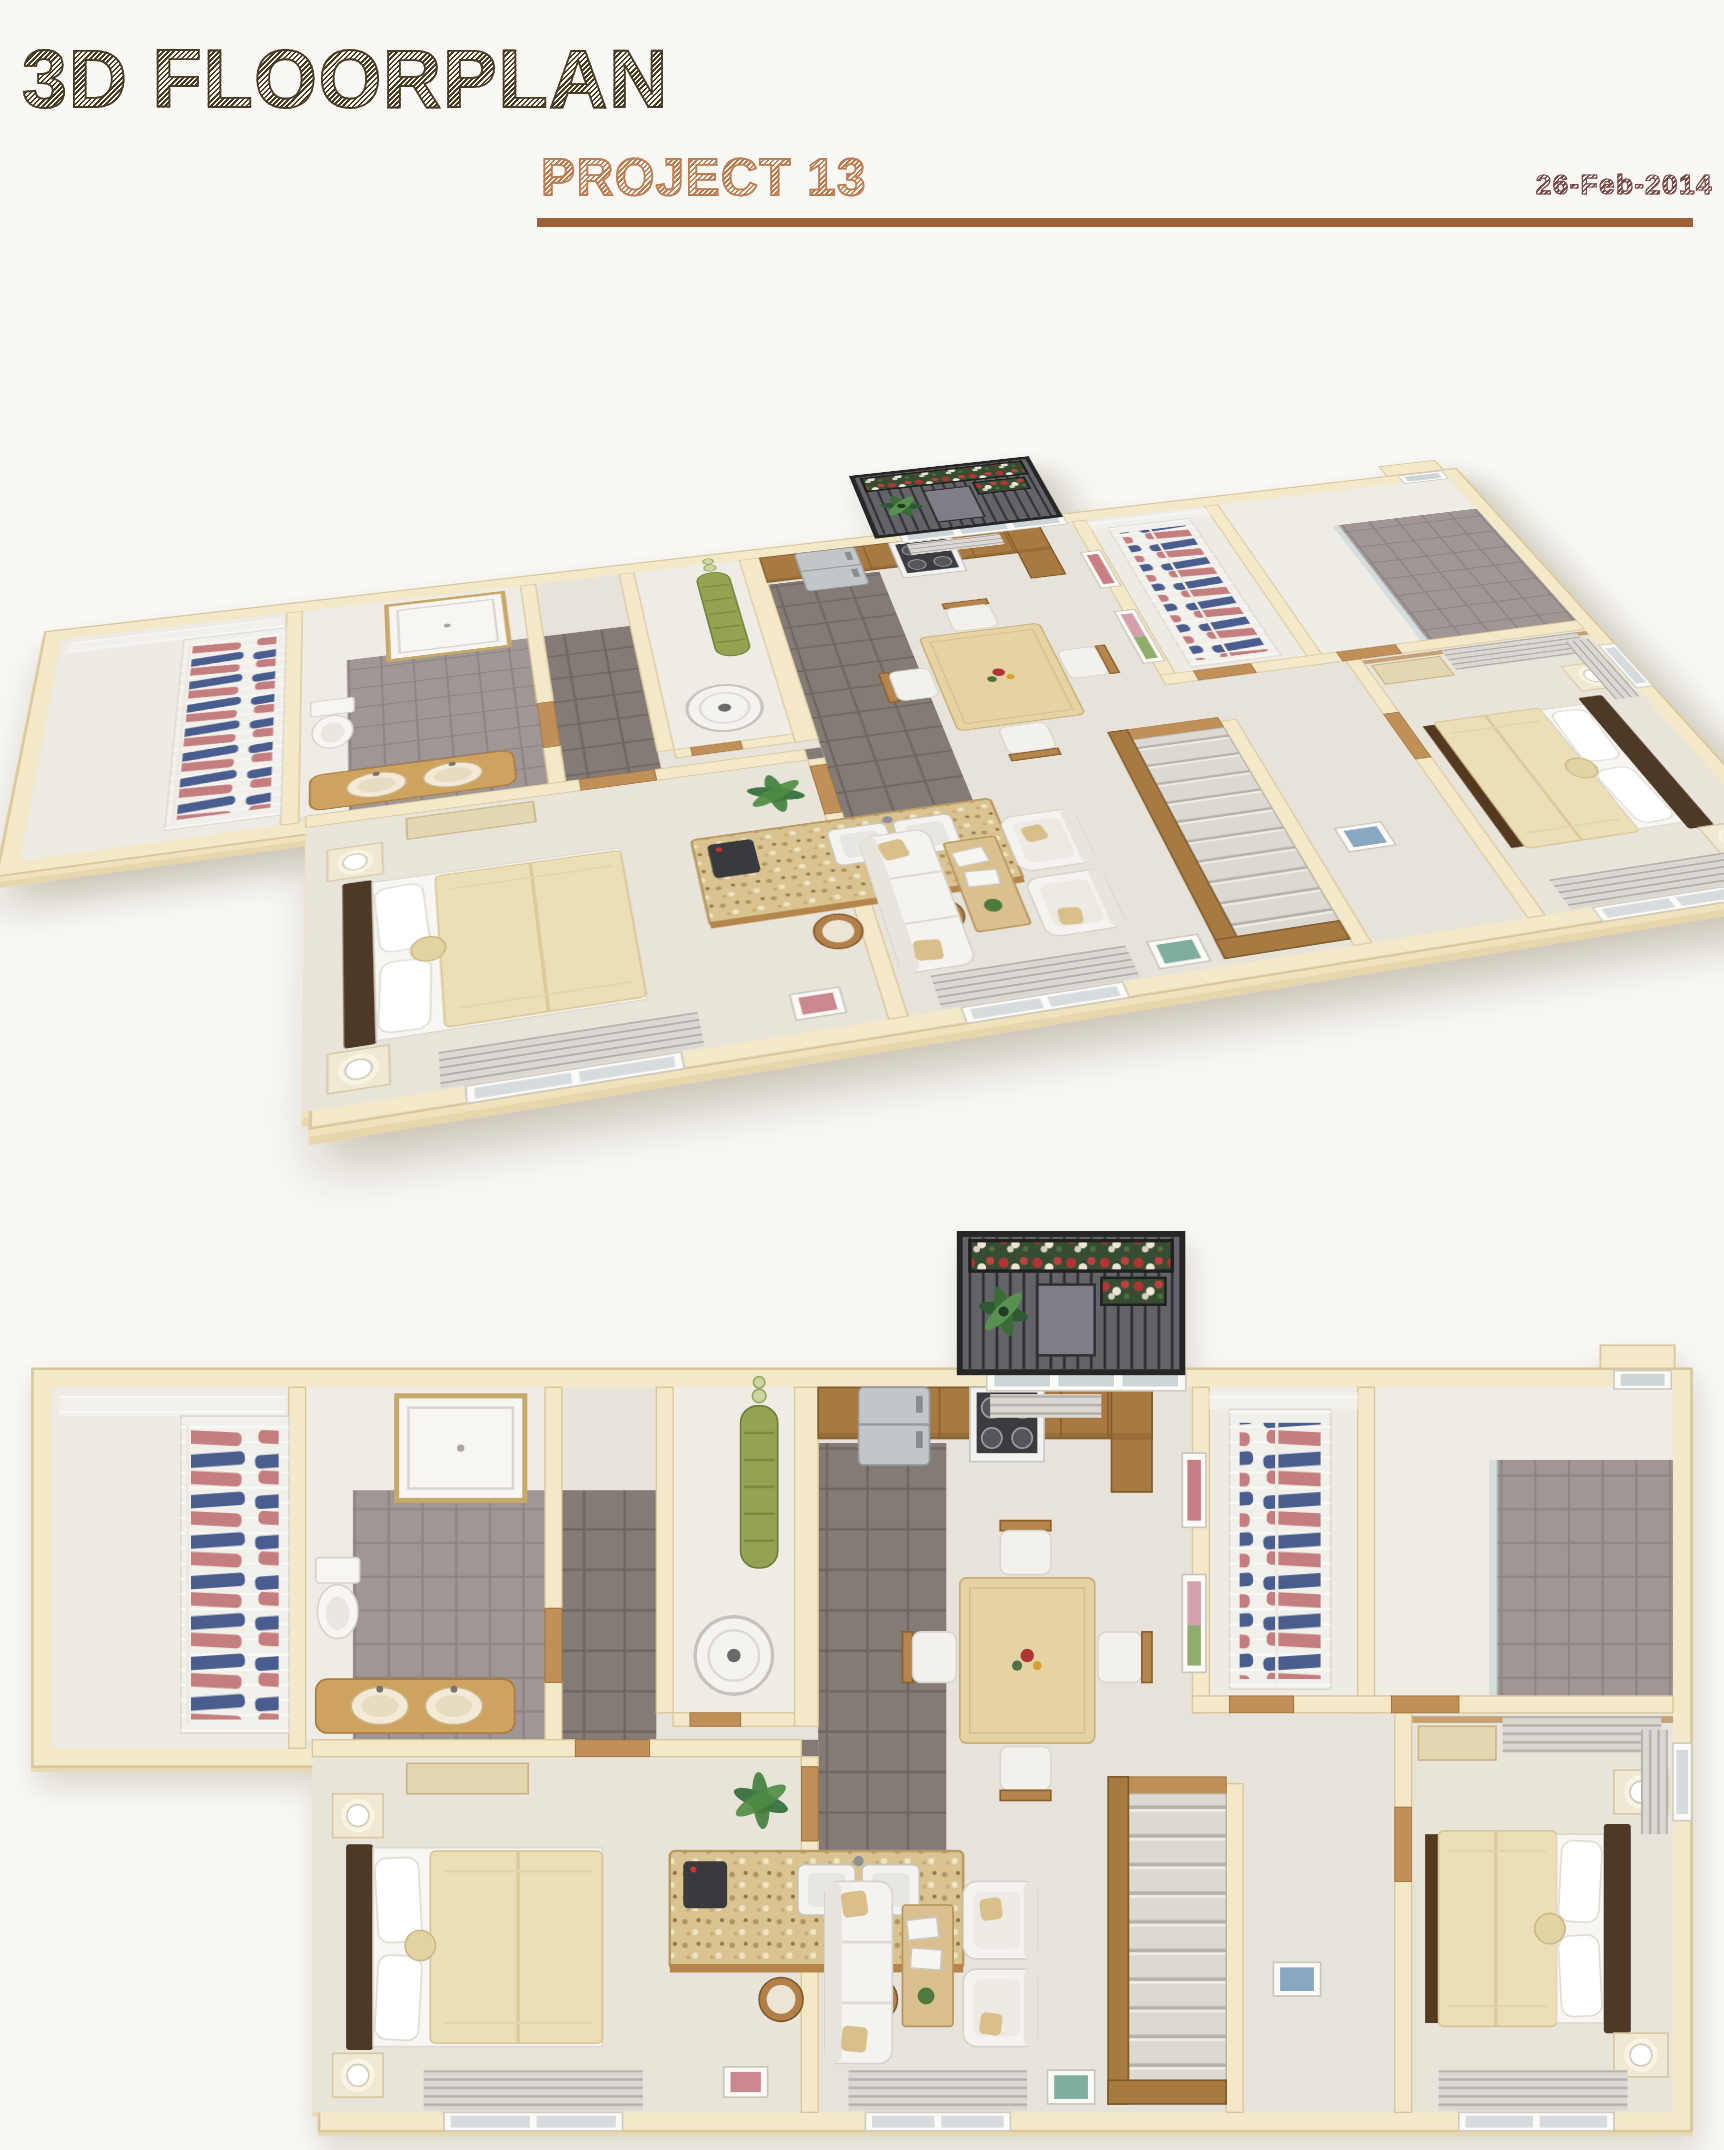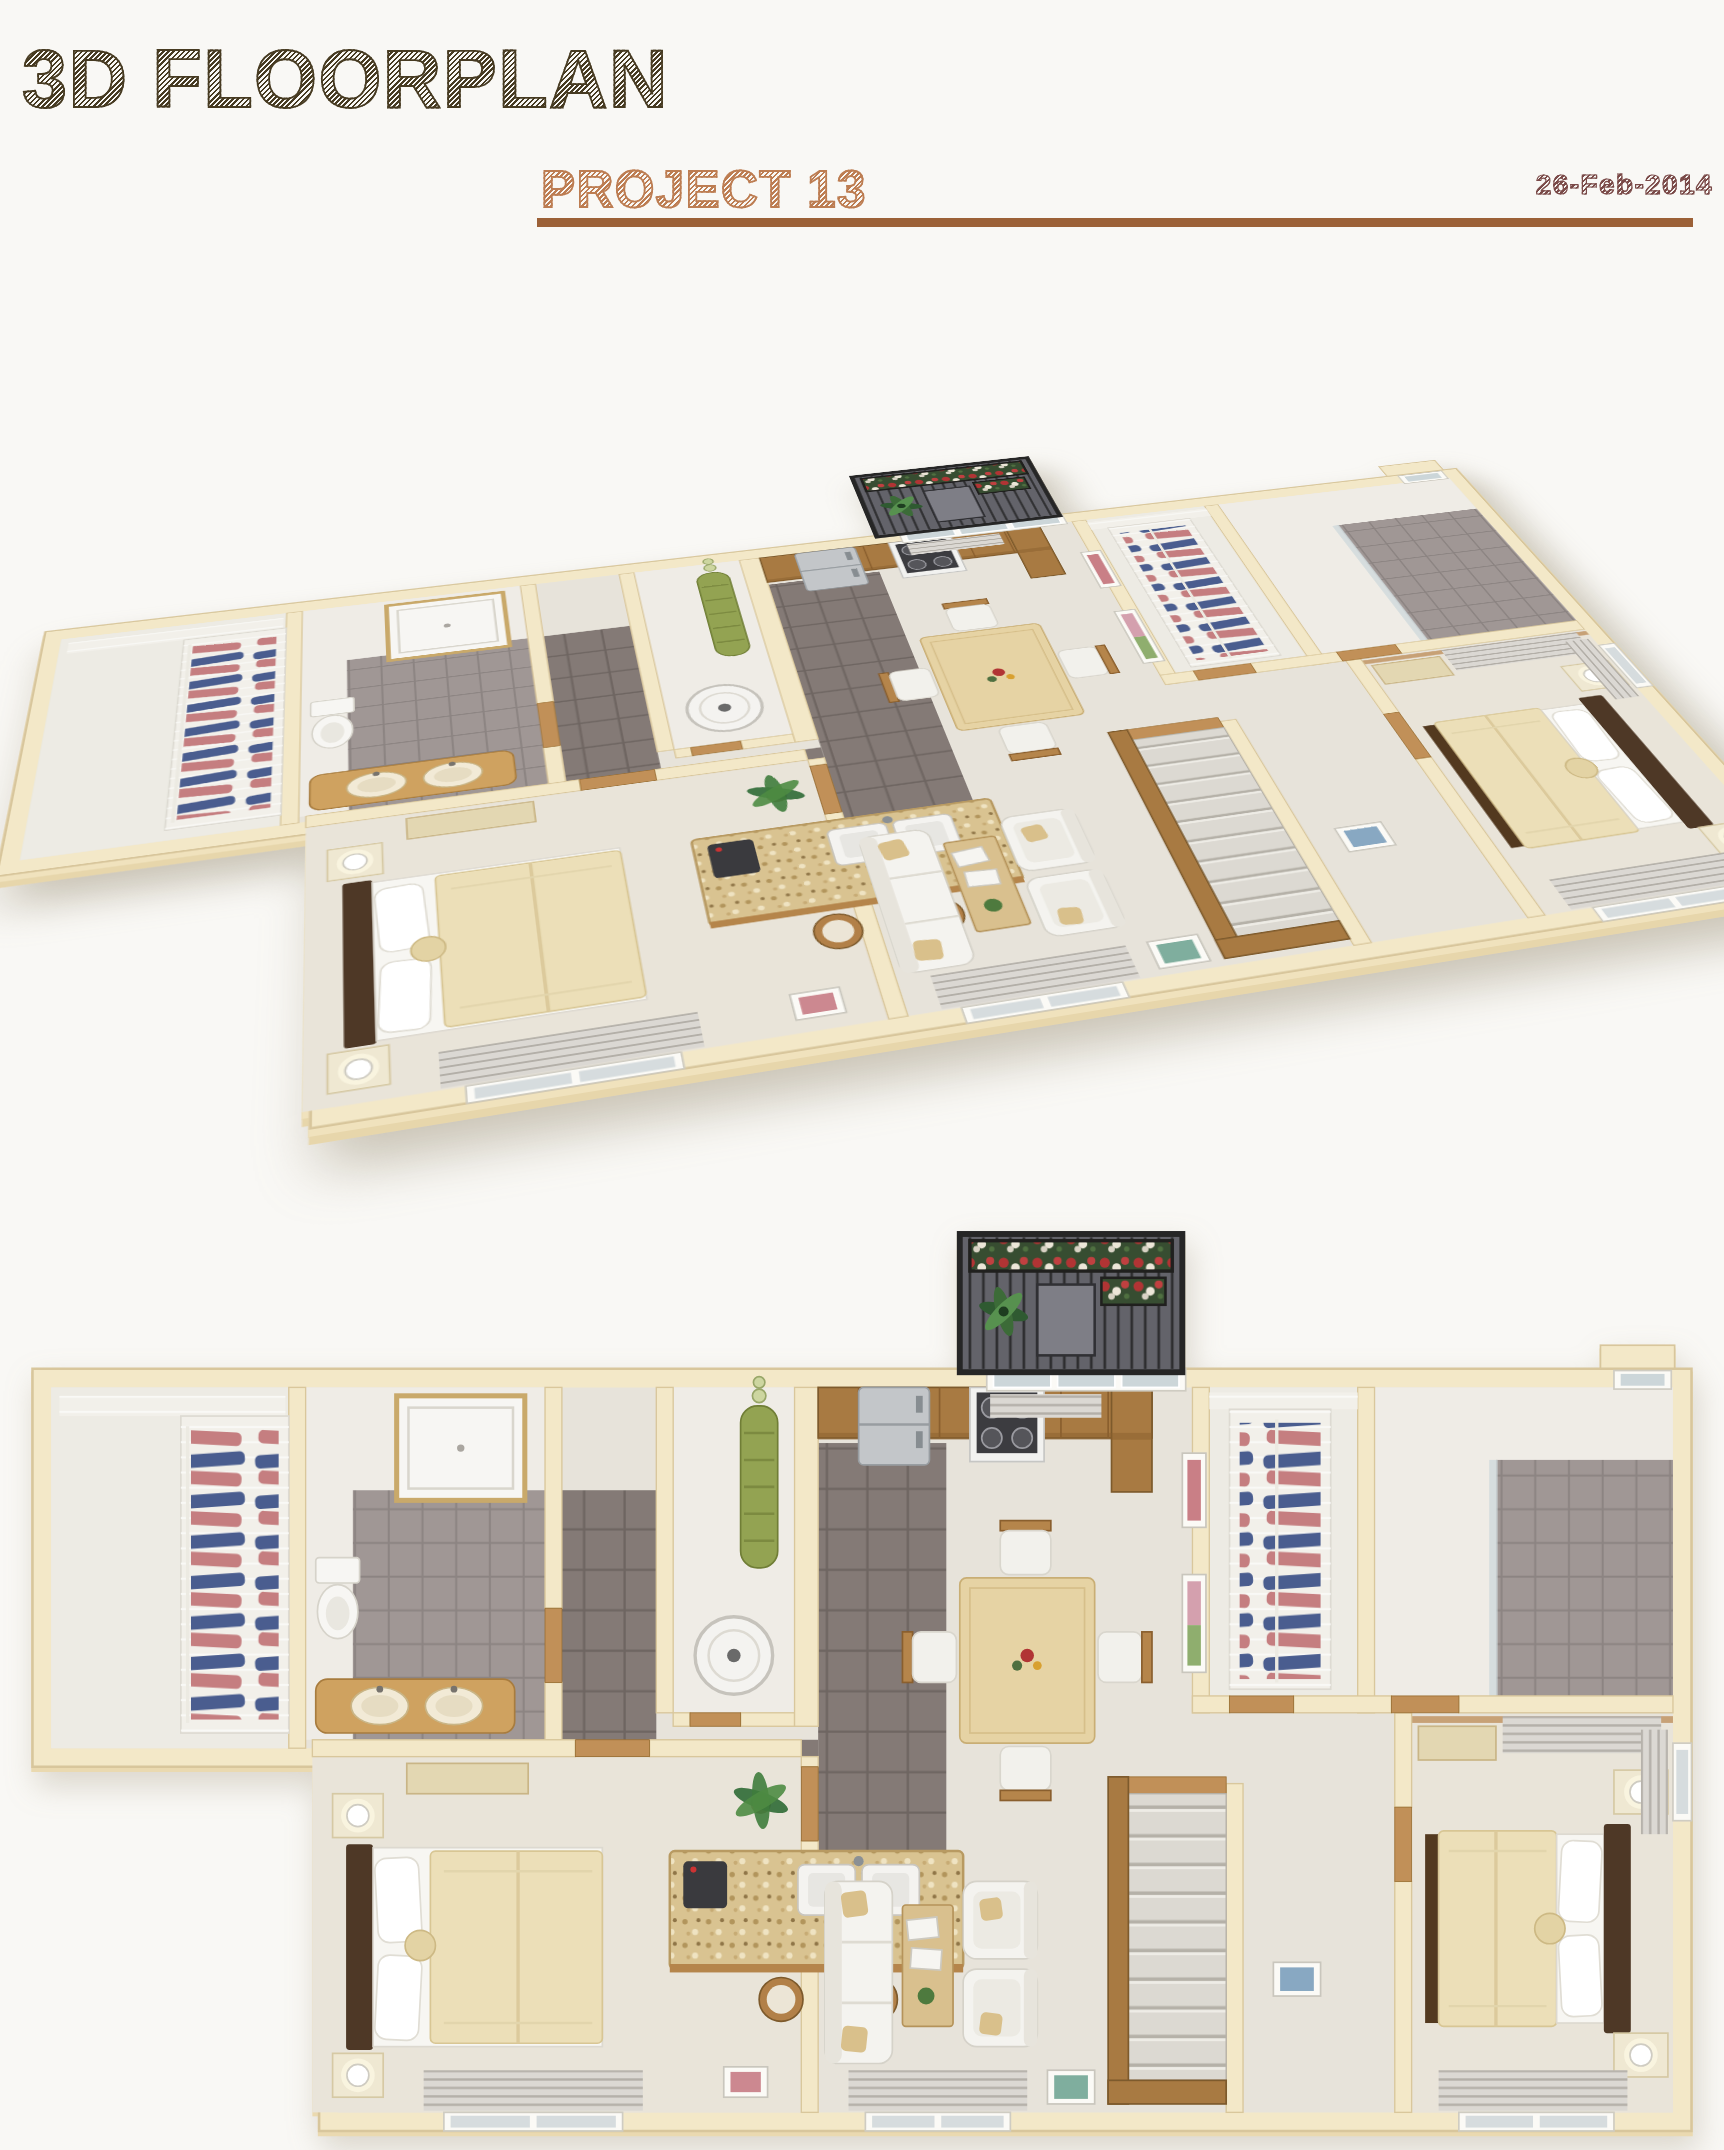--- a/index.html
+++ b/index.html
@@ -11,21 +11,21 @@
   
   .sketch{
     position:absolute; margin:0; line-height:1; font-weight:bold; white-space:nowrap;
     color:transparent;
     background-image: repeating-linear-gradient(135deg, var(--c) 0 1.8px, rgba(255,255,255,0) 1.8px 3.6px);
     -webkit-background-clip:text; background-clip:text;
     -webkit-text-stroke: 1.8px var(--c);
     letter-spacing:1.4px;
   }
   .title   { --c: var(--title_brown, #473b22);    left:22px;  top:39px;  font-size:81px; }
-  .subtitle{ --c: var(--subtitle_sienna,#bd7d52); left:541px; top:164px; font-size:51px;text-align:right;  }
+  .subtitle{ --c: var(--subtitle_sienna,#bd7d52); left:541px; top:152px; font-size:51px;text-align:right;  }
   .date    { --c: var(--date_maroon, #7a4a48);    right:11px; top:171px; font-size:28px; -webkit-text-stroke-width:1.2px; }
   .rule{
     position:absolute; left:537px; top:218px; width:1156px; height:9px;
     background: var(--rule_brown, #9c6137);
   }
   
   .view{ position:absolute; }
   .view svg{ display:block; width:100%; height:auto; }
   .iso-view{ left:41px; top:276px; width:1600px; height:893px;
     transform: perspective(1931px) rotateX(53deg) rotateZ(-12deg);

